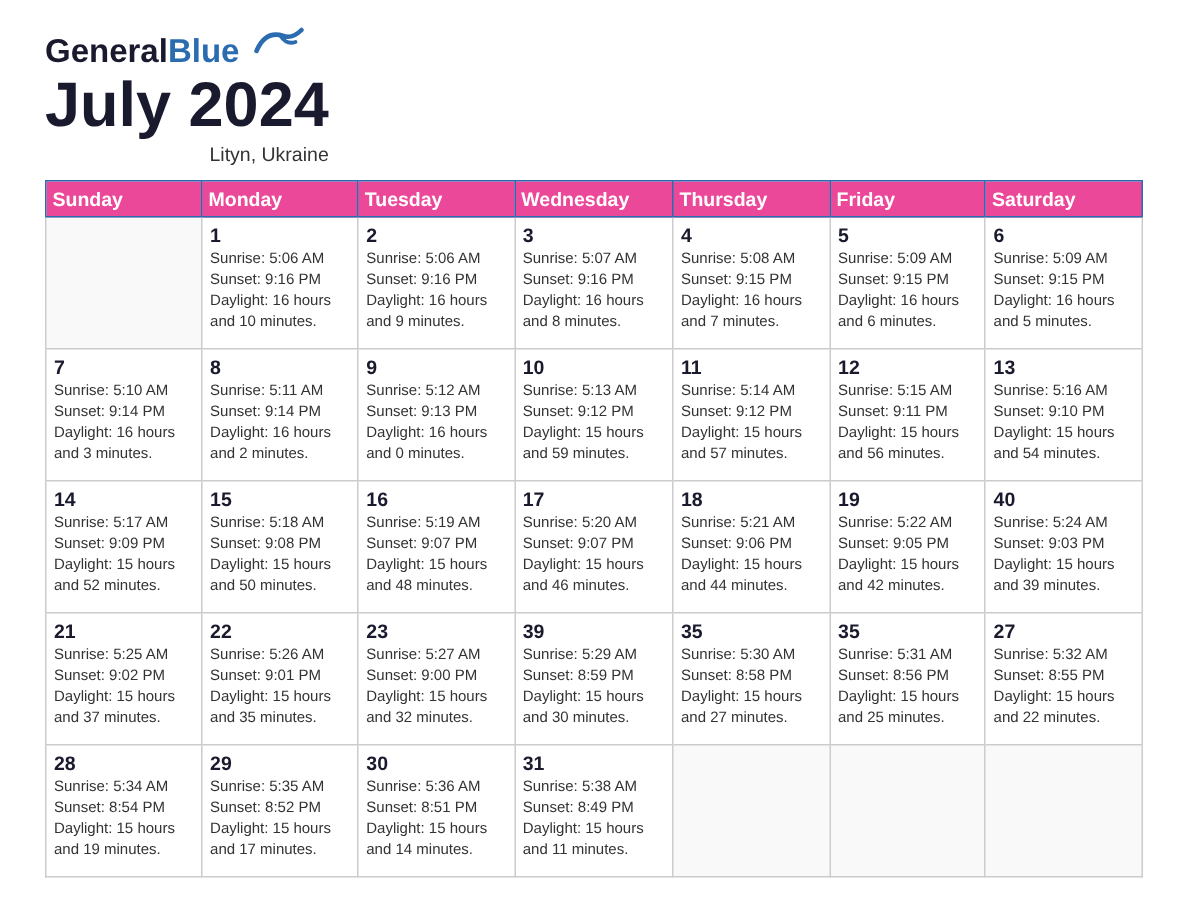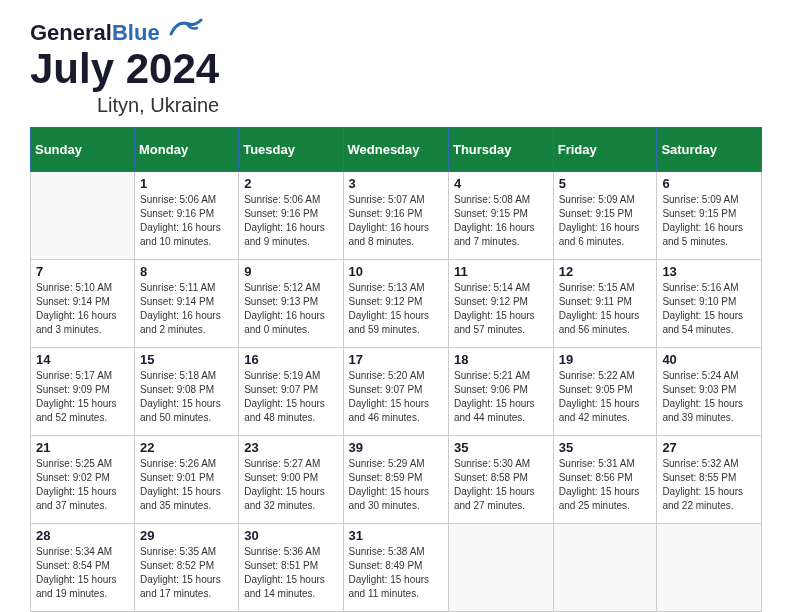--- a/index.html
+++ b/index.html
@@ -34,33 +34,33 @@
     .title-section {
       text-align: right;
     }
     .month-title {
       font-size: 42px;
       font-weight: bold;
       color: #1a1a2e;
       line-height: 1.1;
     }
     .location {
-      font-size: 20px;
+      font-size: 13px;
       color: #333;
       margin-top: 2px;
     }
     .calendar {
       width: 100%;
       border-collapse: collapse;
       font-size: 11px;
     }
     .calendar th {
-      background: #15803d;
+      background: #ec4899;
       color: #fff;
-      padding: 14px 4px;
+      padding: 4px 4px;
       text-align: left;
       font-size: 13px;
       font-weight: bold;
       border: 1px solid #2b6cb0;
     }
     .calendar td {
       border: 1px solid #ccc;
       vertical-align: top;
       padding: 4px 5px;
       width: 107px;

